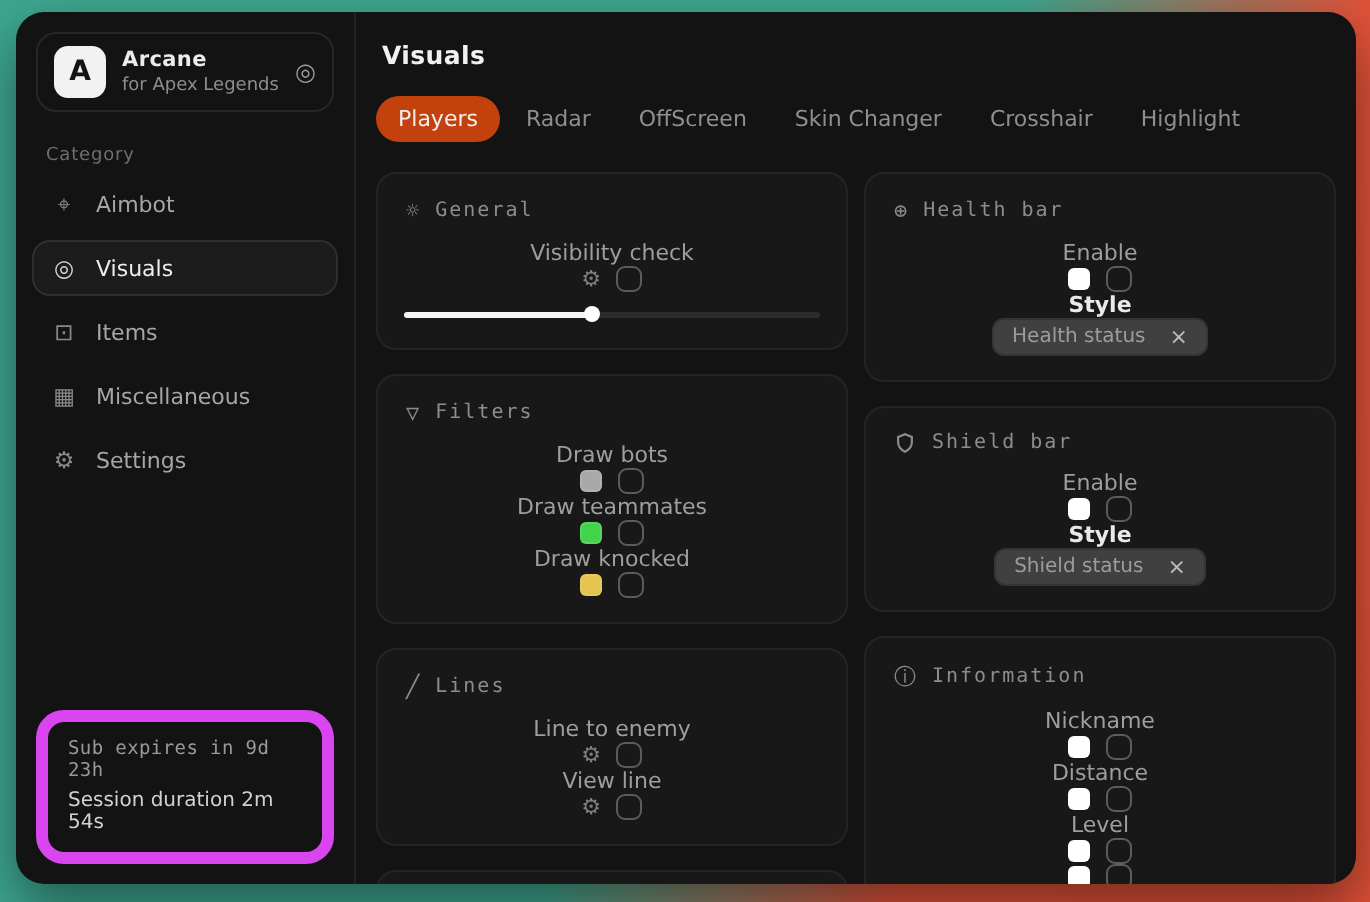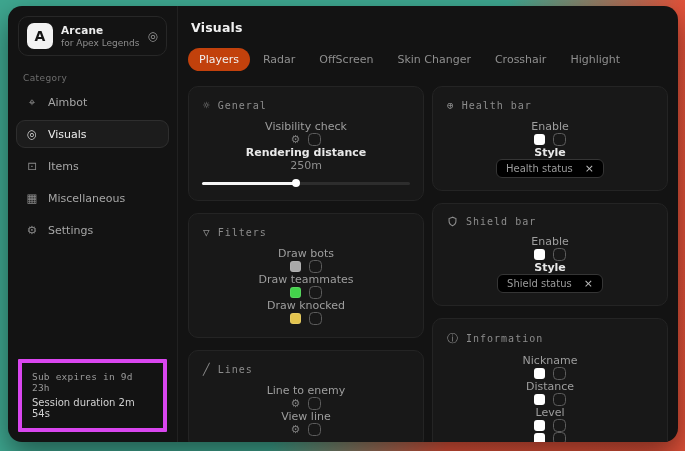--- a/index.html
+++ b/index.html
@@ -34,21 +34,21 @@
   .nav-item {
     display:flex; align-items:center; gap:9px;
     margin:2px 8px; padding:6px 8px; border:1px solid transparent; border-radius:9px;
     font-size:11px; color:#a6a6a6; cursor:pointer;
   }
   .nav-item .nav-icon { width:14px; text-align:center; font-size:11.5px; color:#8a8a8a; }
   .nav-item.active { background:#1c1c1c; border-color:#2e2e2e; color:#ededed; }
   .nav-item.active .nav-icon { color:#d8d8d8; }
   .sidebar-spacer { flex:1; }
   .footer-card {
-    margin:10px; border:4px solid #d946ef; border-radius:1px; padding:8px 10px 9px;
+    margin:10px; border:6px solid #d946ef; border-radius:14px; padding:8px 10px 9px;
   }
   .footer-line1 { font-family:"DejaVu Sans Mono", monospace; font-size:9.5px; color:#999999; letter-spacing:.2px; }
   .footer-line2 { font-size:10px; color:#d2d2d2; margin-top:4px; }
   
   .main { flex:1; padding:12px 9px 0 10px; display:flex; flex-direction:column; overflow:hidden; }
   .page-title { font-size:12.5px; font-weight:700; color:#f1f1f1; margin:2px 0 0 3px; letter-spacing:.2px; }
   .tabs { display:flex; align-items:center; gap:2px; margin:13px 0 0 0; }
   .tab { padding:5px 11px; border-radius:20px; font-size:11px; color:#8f8f8f; cursor:pointer; white-space:nowrap; }
   .tab.active { background:#c2410c; color:#f0f0f0; }
   .columns { display:flex; gap:8px; margin-top:15px; }
@@ -65,21 +65,21 @@
   .controls { display:flex; align-items:center; gap:8px; }
   .mini-icon { font-size:11px; color:#7f7f7f; cursor:pointer; line-height:1; }
   .swatch { width:11px; height:11px; border-radius:3px; border:1px solid rgba(255,255,255,.10); cursor:pointer; }
   .checkbox { width:13px; height:13px; border:1.5px solid #5c5c5c; border-radius:4.5px; background:transparent; cursor:pointer; }
   .value { font-size:11px; color:#8f8f8f; }
   .slider { position:relative; height:9px; margin:7px 1px 0; cursor:pointer; }
   .slider-track { position:absolute; left:0; right:0; top:3px; height:3px; background:#2d2d2d; border-radius:2px; }
   .slider-fill { position:absolute; left:0; top:3px; height:3px; background:#f5f5f5; border-radius:2px; }
   .slider-thumb { position:absolute; top:0; width:8px; height:8px; background:#ffffff; border-radius:50%; transform:translateX(-50%); }
   .select {
-    display:flex; gap:12px; background:#000000; border:1px solid #353535;
+    display:flex; gap:12px; background:#404040; border:1px solid #353535;
     border-radius:6px; padding:3px 9px; font-size:10px; color:#9c9c9c; cursor:pointer;
   }
   .select-x { color:#bdbdbd; font-size:11px; line-height:1; }
   .shield-svg { width:11px; height:11px; display:block; }
 </style>
 </head>
 <body>
 
 <div class="window">
 
@@ -147,24 +147,20 @@
             <span class="sec-icon">☼</span>
             <span>General</span>
           </div>
           <div class="row">
             <span class="row-label">Visibility check</span>
             <span class="controls">
               <span class="mini-icon">⚙</span>
               <span class="checkbox"></span>
             </span>
           </div>
-          <div class="row">
-            <span class="row-label bright">Rendering distance</span>
-            <span class="value">250m</span>
-          </div>
           <div class="slider">
             <span class="slider-track"></span>
             <span class="slider-fill" style="width: 45%;"></span>
             <span class="slider-thumb" style="left: 45%;"></span>
           </div>
         </div>
 
         <div class="card">
           <div class="card-header">
             <span class="sec-icon">▽</span>

